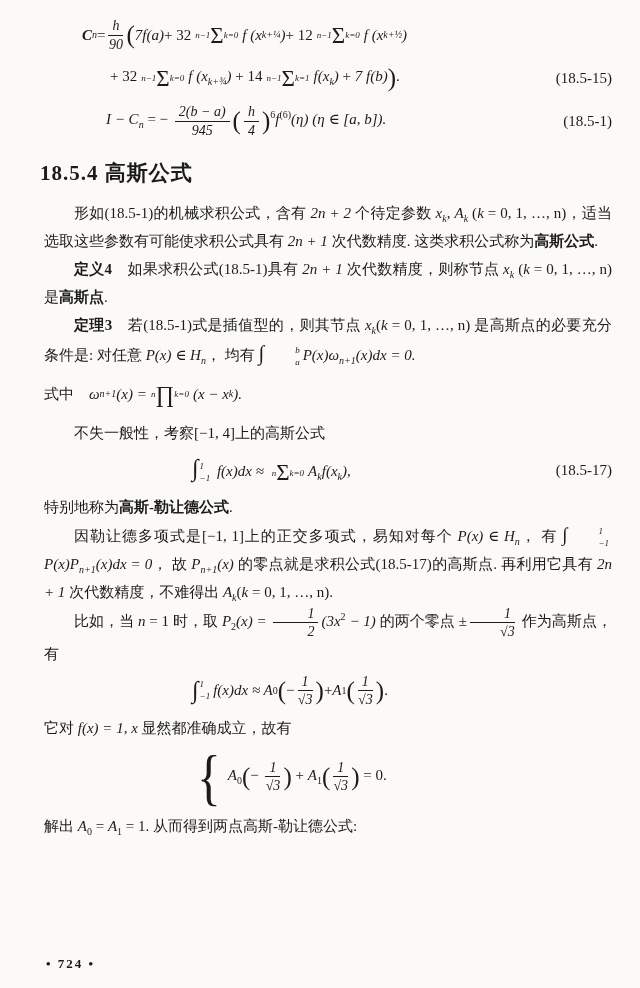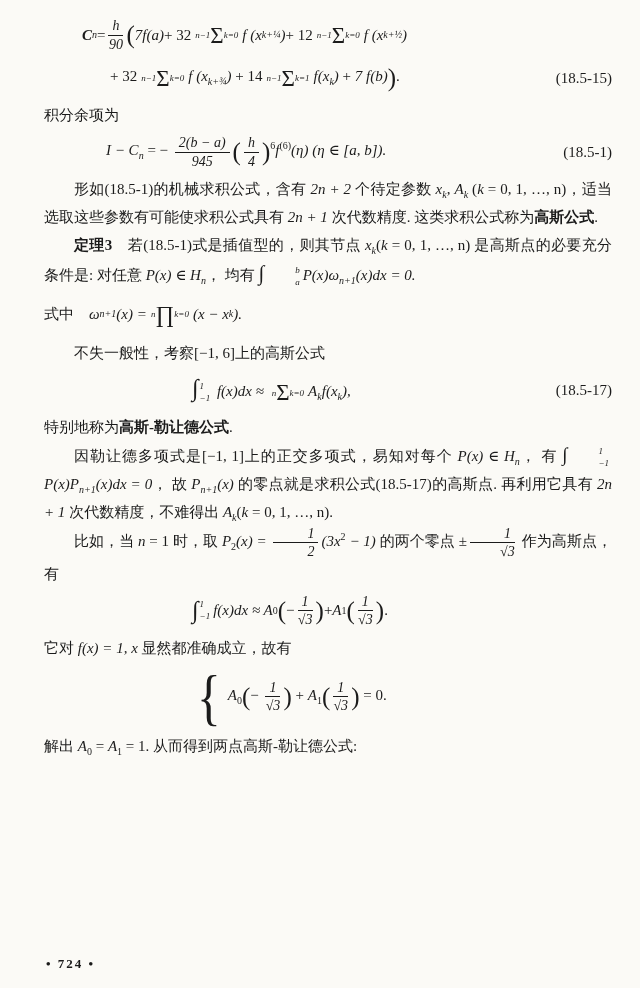--- a/index.html
+++ b/index.html
@@ -116,36 +116,37 @@
             <span class="blim">k=0</span>
           </span><span style="font-style: italic;">f (x</span><sub style="font-style: italic;">k+¾</sub><span style="font-style: italic;">)</span><span> + 14</span><span class="bop">
             <span class="blim">n−1</span>
             <span class="bsym">Σ</span>
             <span class="blim">k=1</span>
           </span><span style="font-style: italic;">f(x</span><sub style="font-style: italic;">k</sub><span style="font-style: italic;">)</span><span> + </span><span style="font-style: italic;">7 f(b)</span><span class="big">)</span><span>.</span></span>
       <span class="tag">(18.5-15)</span>
     </div>
   </div>
 
-  <p class="body"><span>积分余项为</span></p>
 
   <div class="eq eqpad3">
     <span><span style="font-style: italic;">I − C</span><sub style="font-style: italic;">n</sub><span> = − </span><span class="frac">
           <span class="fnum">2(b − a)</span>
           <span class="fden">945</span>
         </span><span class="big">(</span><span class="frac">
           <span class="fnum">h</span>
           <span class="fden">4</span>
         </span><span class="big">)</span><sup>6</sup><span style="font-style: italic;">f</span><sup>(6)</sup><span style="font-style: italic;">(η)</span><span style="font-style: italic;">  (η ∈ [a, b]).</span></span>
     <span class="tag">(18.5-1)</span>
   </div>
 
+  <h2 class="heading">18.5.4  高斯公式</h2>
 
   <p class="body ind"><span>形如(18.5-1)的机械求积公式，含有 </span><span style="font-style: italic;">2n + 2</span><span> 个待定参数 </span><span style="font-style: italic;">x</span><sub style="font-style: italic;">k</sub><span>, </span><span style="font-style: italic;">A</span><sub style="font-style: italic;">k</sub><span> (</span><span style="font-style: italic;">k</span><span> = 0, 1, …, n)，适当选取这些参数有可能使求积公式具有 </span><span style="font-style: italic;">2n + 1</span><span> 次代数精度. 这类求积公式称为</span><span style="font-weight: bold;">高斯公式</span><span>.</span></p>
 
+  <p class="body ind"><span style="font-weight: bold;">定义4</span><span>　如果求积公式(18.5-1)具有 </span><span style="font-style: italic;">2n + 1</span><span> 次代数精度，则称节点 </span><span style="font-style: italic;">x</span><sub style="font-style: italic;">k</sub><span> (</span><span style="font-style: italic;">k</span><span> = 0, 1, …, n) 是</span><span style="font-weight: bold;">高斯点</span><span>.</span></p>
 
   <p class="body ind"><span style="font-weight: bold;">定理3</span><span>　若(18.5-1)式是插值型的，则其节点 </span><span style="font-style: italic;">x</span><sub style="font-style: italic;">k</sub><span>(</span><span style="font-style: italic;">k</span><span> = 0, 1, …, n) 是高斯点的必要充分条件是: 对任意 </span><span style="font-style: italic;">P(x) ∈ H</span><sub style="font-style: italic;">n</sub><span>， 均有 </span><span style="font-size: 21px;">∫</span><span class="ilim">
         <span>b</span>
         <span>a</span>
       </span><span style="font-style: italic;">P(x)ω</span><sub style="font-style: italic;">n+1</sub><span style="font-style: italic;">(x)dx = 0.</span></p>
 
   <div class="eq" style="min-height:44px">
       <span>式中　</span>
       <span style="font-style: italic;">ω</span>
       <sub style="font-style: italic;">n+1</sub>
@@ -153,21 +154,21 @@
       <span class="bop">
         <span class="blim">n</span>
         <span class="bsym">∏</span>
         <span class="blim">k=0</span>
       </span>
       <span style="font-style: italic;">(x − x</span>
       <sub style="font-style: italic;">k</sub>
       <span style="font-style: italic;">).</span>
     </div>
 
-  <p class="body ind"><span>不失一般性，考察[−1, 6]上的高斯公式</span></p>
+  <p class="body ind"><span>不失一般性，考察[−1, 4]上的高斯公式</span></p>
 
   <div class="eq eqpad4">
     <span><span style="font-size: 24px;">∫</span><span class="ilim">
           <span>1</span>
           <span>−1</span>
         </span><span style="font-style: italic;"> f(x)dx ≈ </span><span class="bop">
           <span class="blim">n</span>
           <span class="bsym">Σ</span>
           <span class="blim">k=0</span>
         </span><span style="font-style: italic;">A</span><sub style="font-style: italic;">k</sub><span style="font-style: italic;">f(x</span><sub style="font-style: italic;">k</sub><span style="font-style: italic;">),</span></span>

